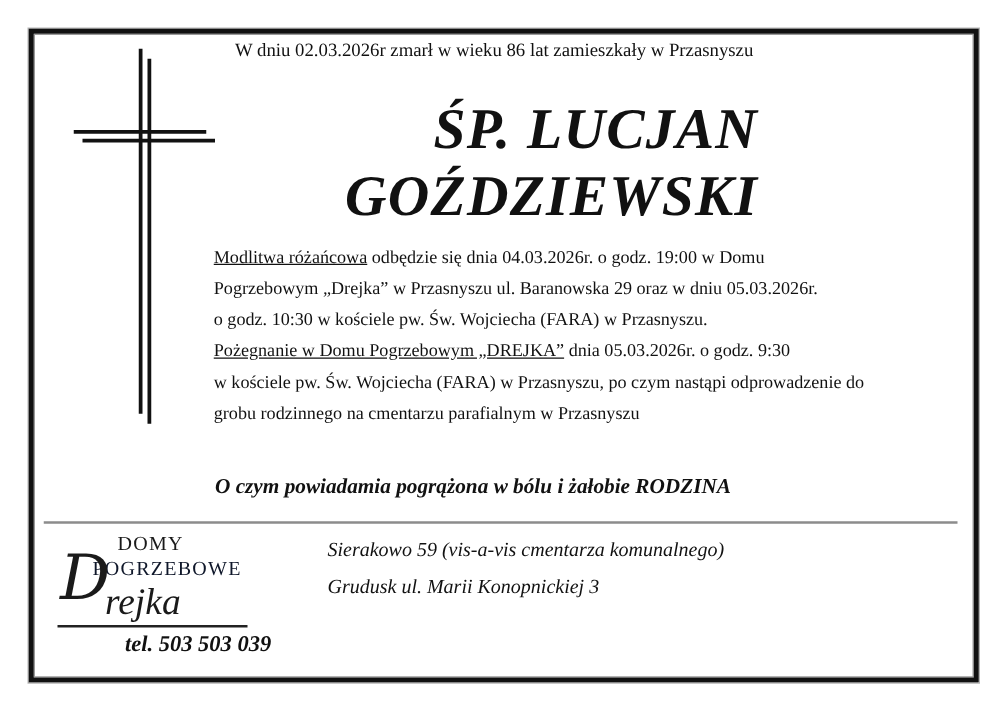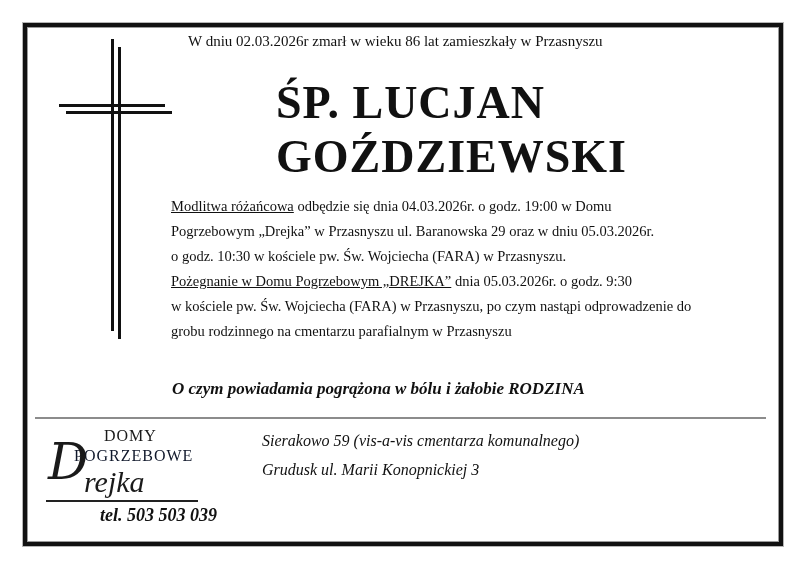--- a/index.html
+++ b/index.html
@@ -5,28 +5,28 @@
     html, body { margin: 0; padding: 0; background: #ffffff; }
     body { width: 800px; height: 565px; position: relative; overflow: hidden;
       font-family: "Liberation Serif", serif; color: #111; }
     .frame { position: absolute; left: 23px; top: 23px; width: 752px; height: 515px;
       border: 4px solid #111; box-shadow: inset 0 0 0 1px #9a9a9a, 0 0 0 1px #b5b5b5; }
     .header-line { position: absolute; left: 188px; top: 33px; font-size: 15px; white-space: nowrap; text-align: right; }
     .cross-v1 { position: absolute; left: 111px; top: 39px; width: 3px; height: 292px; background: #111; }
     .cross-v2 { position: absolute; left: 118px; top: 47px; width: 3px; height: 292px; background: #111; }
     .cross-h1 { position: absolute; left: 59px; top: 104px; width: 106px; height: 3px; background: #111; }
     .cross-h2 { position: absolute; left: 66px; top: 111px; width: 106px; height: 3px; background: #111; }
-    .name { position: absolute; left: 276px; top: 76px; font-size: 46px; font-weight: bold; 
-      line-height: 54px; letter-spacing: 1px; white-space: nowrap; }
+    .name { position: absolute; left: 276px; top: 76px; font-size: 46px; font-weight: bold; font-style: italic;
+      line-height: 54px; letter-spacing: 1px; white-space: nowrap; text-align: right; }
     .body-text { position: absolute; left: 171px; top: 194px; font-size: 14.5px; line-height: 25px; white-space: nowrap; }
     .body-text .u { font-weight: normal; text-decoration: underline; margin-top: 43px; }
     .closing { position: absolute; left: 172px; top: 379px; font-size: 17px; font-weight: bold; font-style: italic; white-space: nowrap; }
     .separator { position: absolute; left: 35px; top: 417px; width: 731px; height: 2px; background: #8c8c8c; }
     .logo { position: absolute; left: 42px; top: 425px; width: 170px; height: 80px; }
-    .logo-domy { position: absolute; left: 62px; top: 2px; font-size: 16px; letter-spacing: 1px; color: #1a1a1a; }
+    .logo-domy { position: absolute; left: 52px; top: 2px; font-size: 16px; letter-spacing: 1px; color: #1a1a1a; }
     .logo-pogrzebowe { position: absolute; left: 32px; top: 22px; font-size: 16px; letter-spacing: 1px; color: #0f172a; }
     .logo-d { position: absolute; left: 6px; top: 12px; font-size: 50px; font-style: italic; font-family: "DejaVu Serif", serif; color: #1a1a1a; line-height: 50px; }
     .logo-rejka { position: absolute; left: 42px; top: 40px; font-size: 30px; font-style: italic; color: #1a1a1a; }
     .logo-line { position: absolute; left: 4px; top: 75px; width: 152px; height: 2px; background: #222; }
     .phone { position: absolute; left: 56px; top: 505px; font-size: 18px; font-weight: bold; font-style: italic; white-space: nowrap; margin-left: 44px; }
     .addresses { position: absolute; left: 262px; top: 426px; font-size: 16px; font-style: italic; line-height: 29px; white-space: nowrap; }
     .addresses .first { font-weight: bold; }
   </style>
 </head>
 <body>

